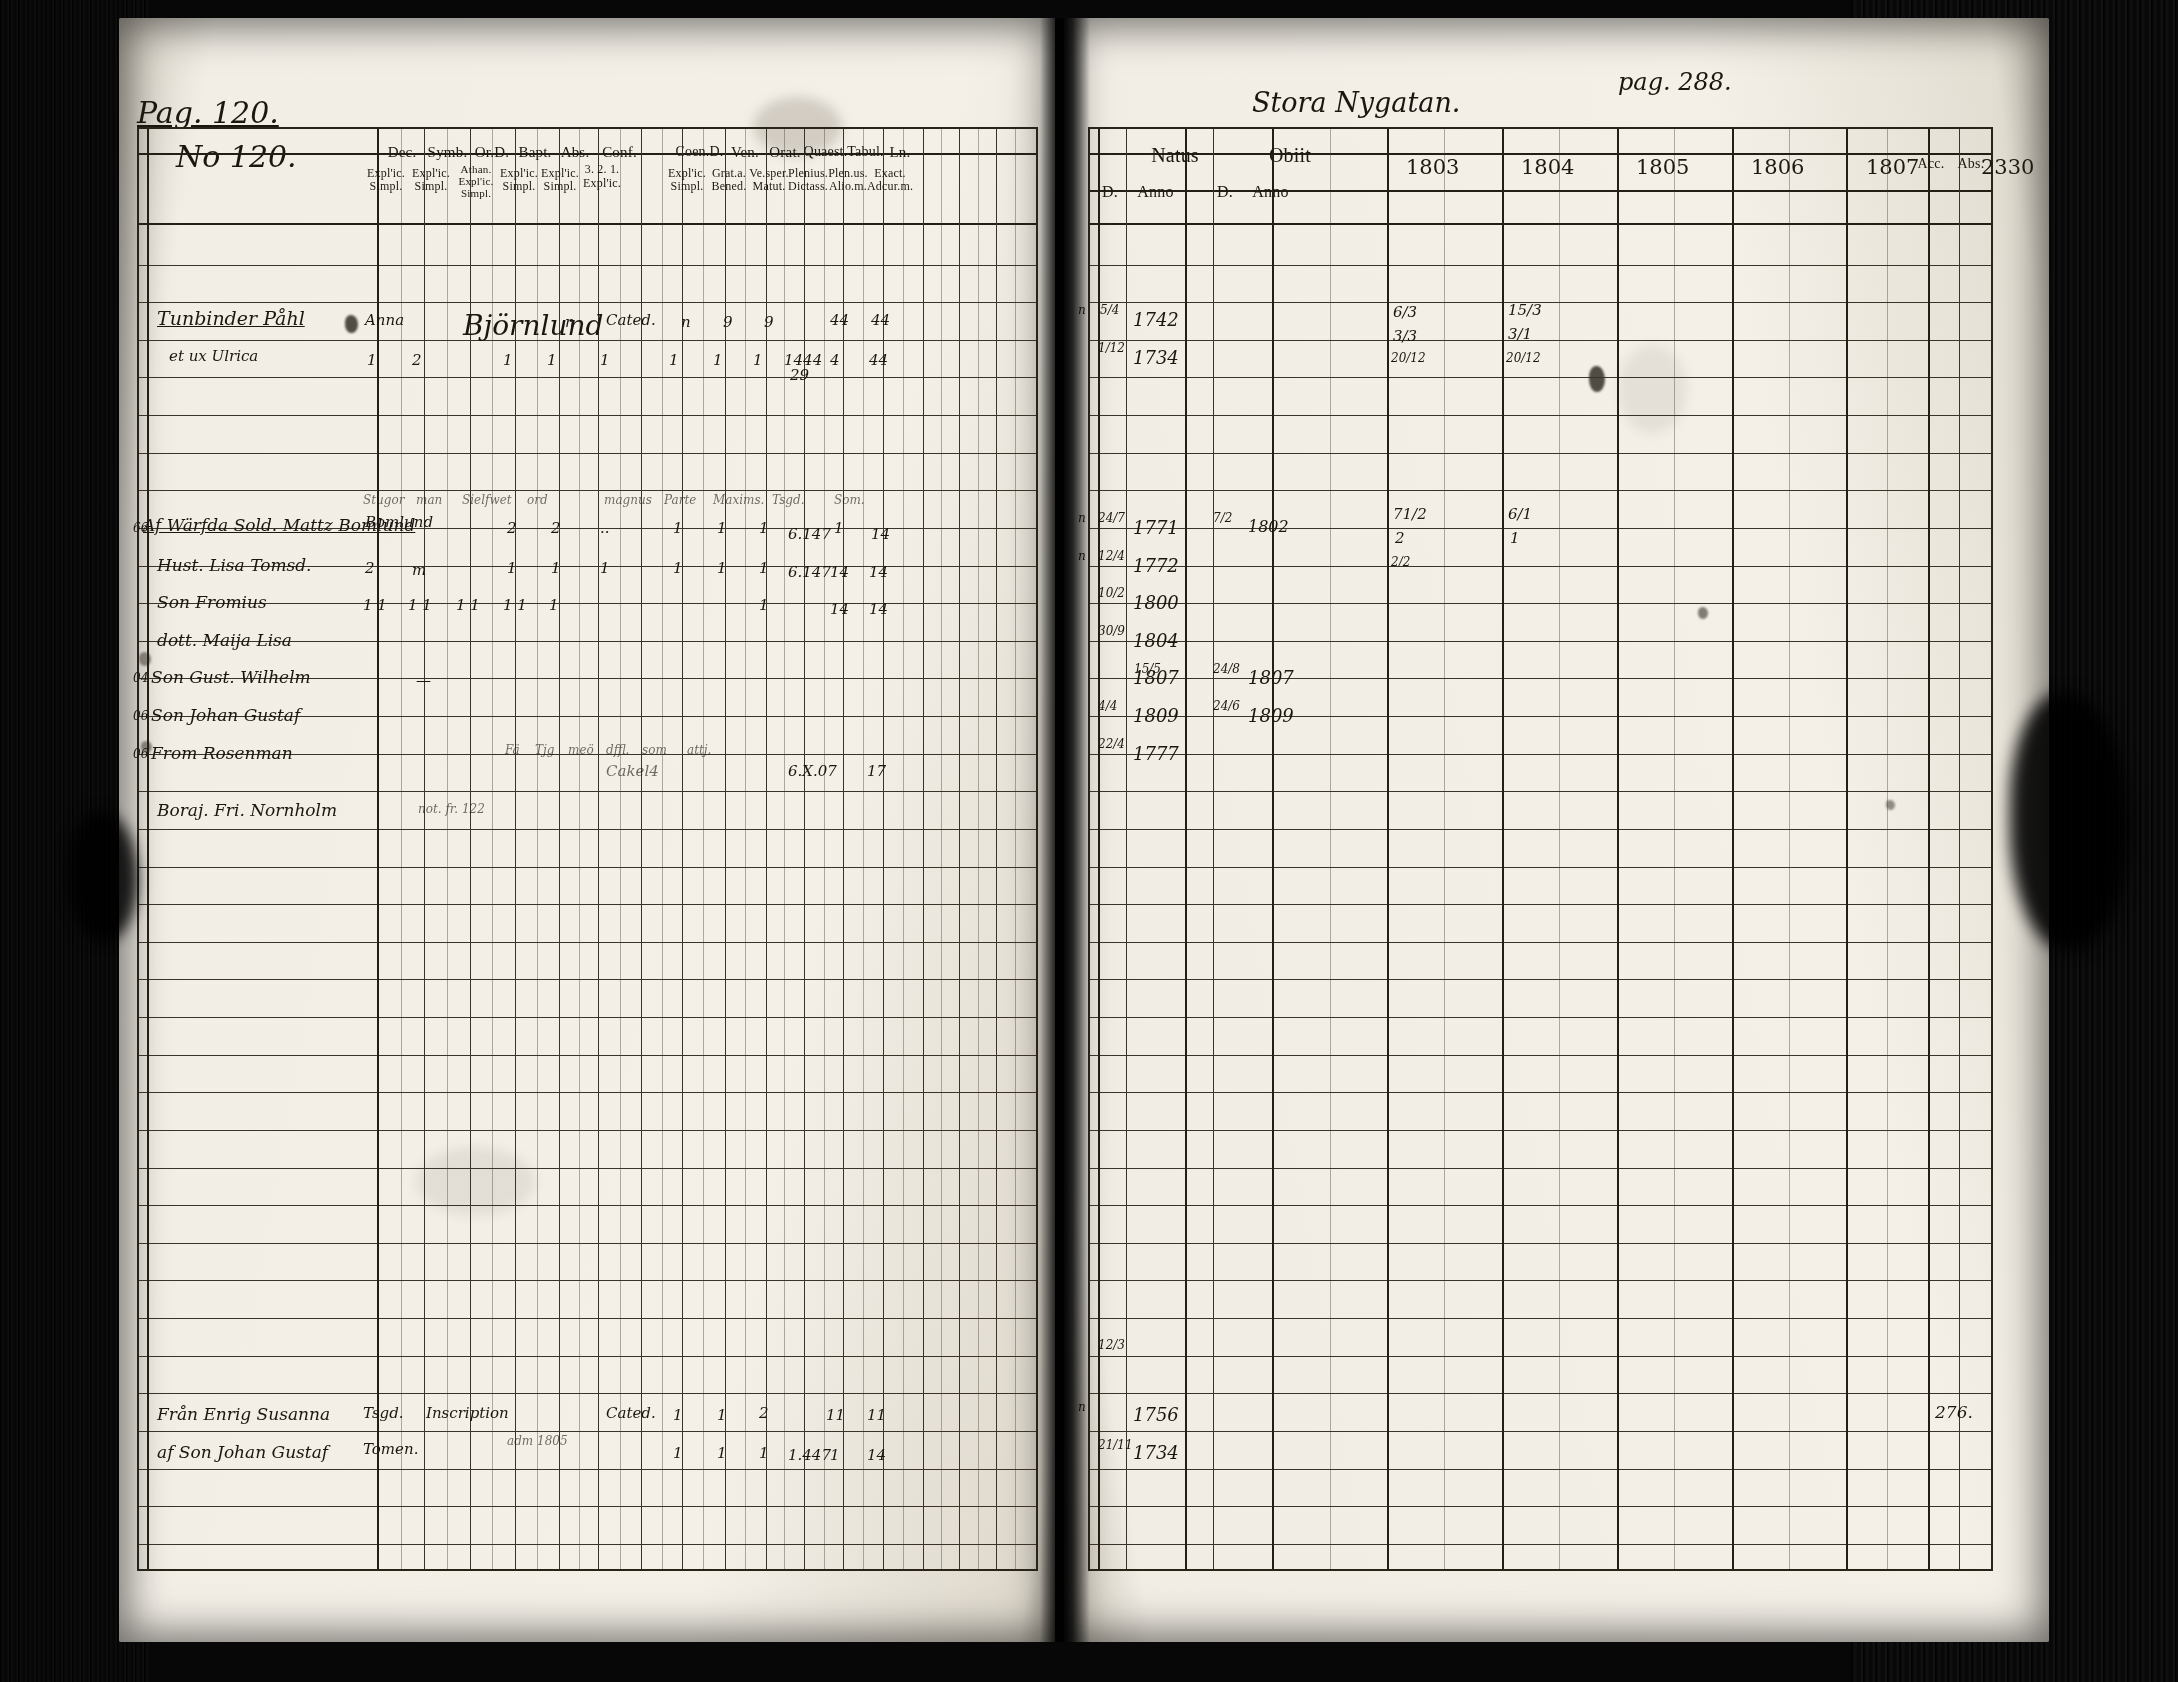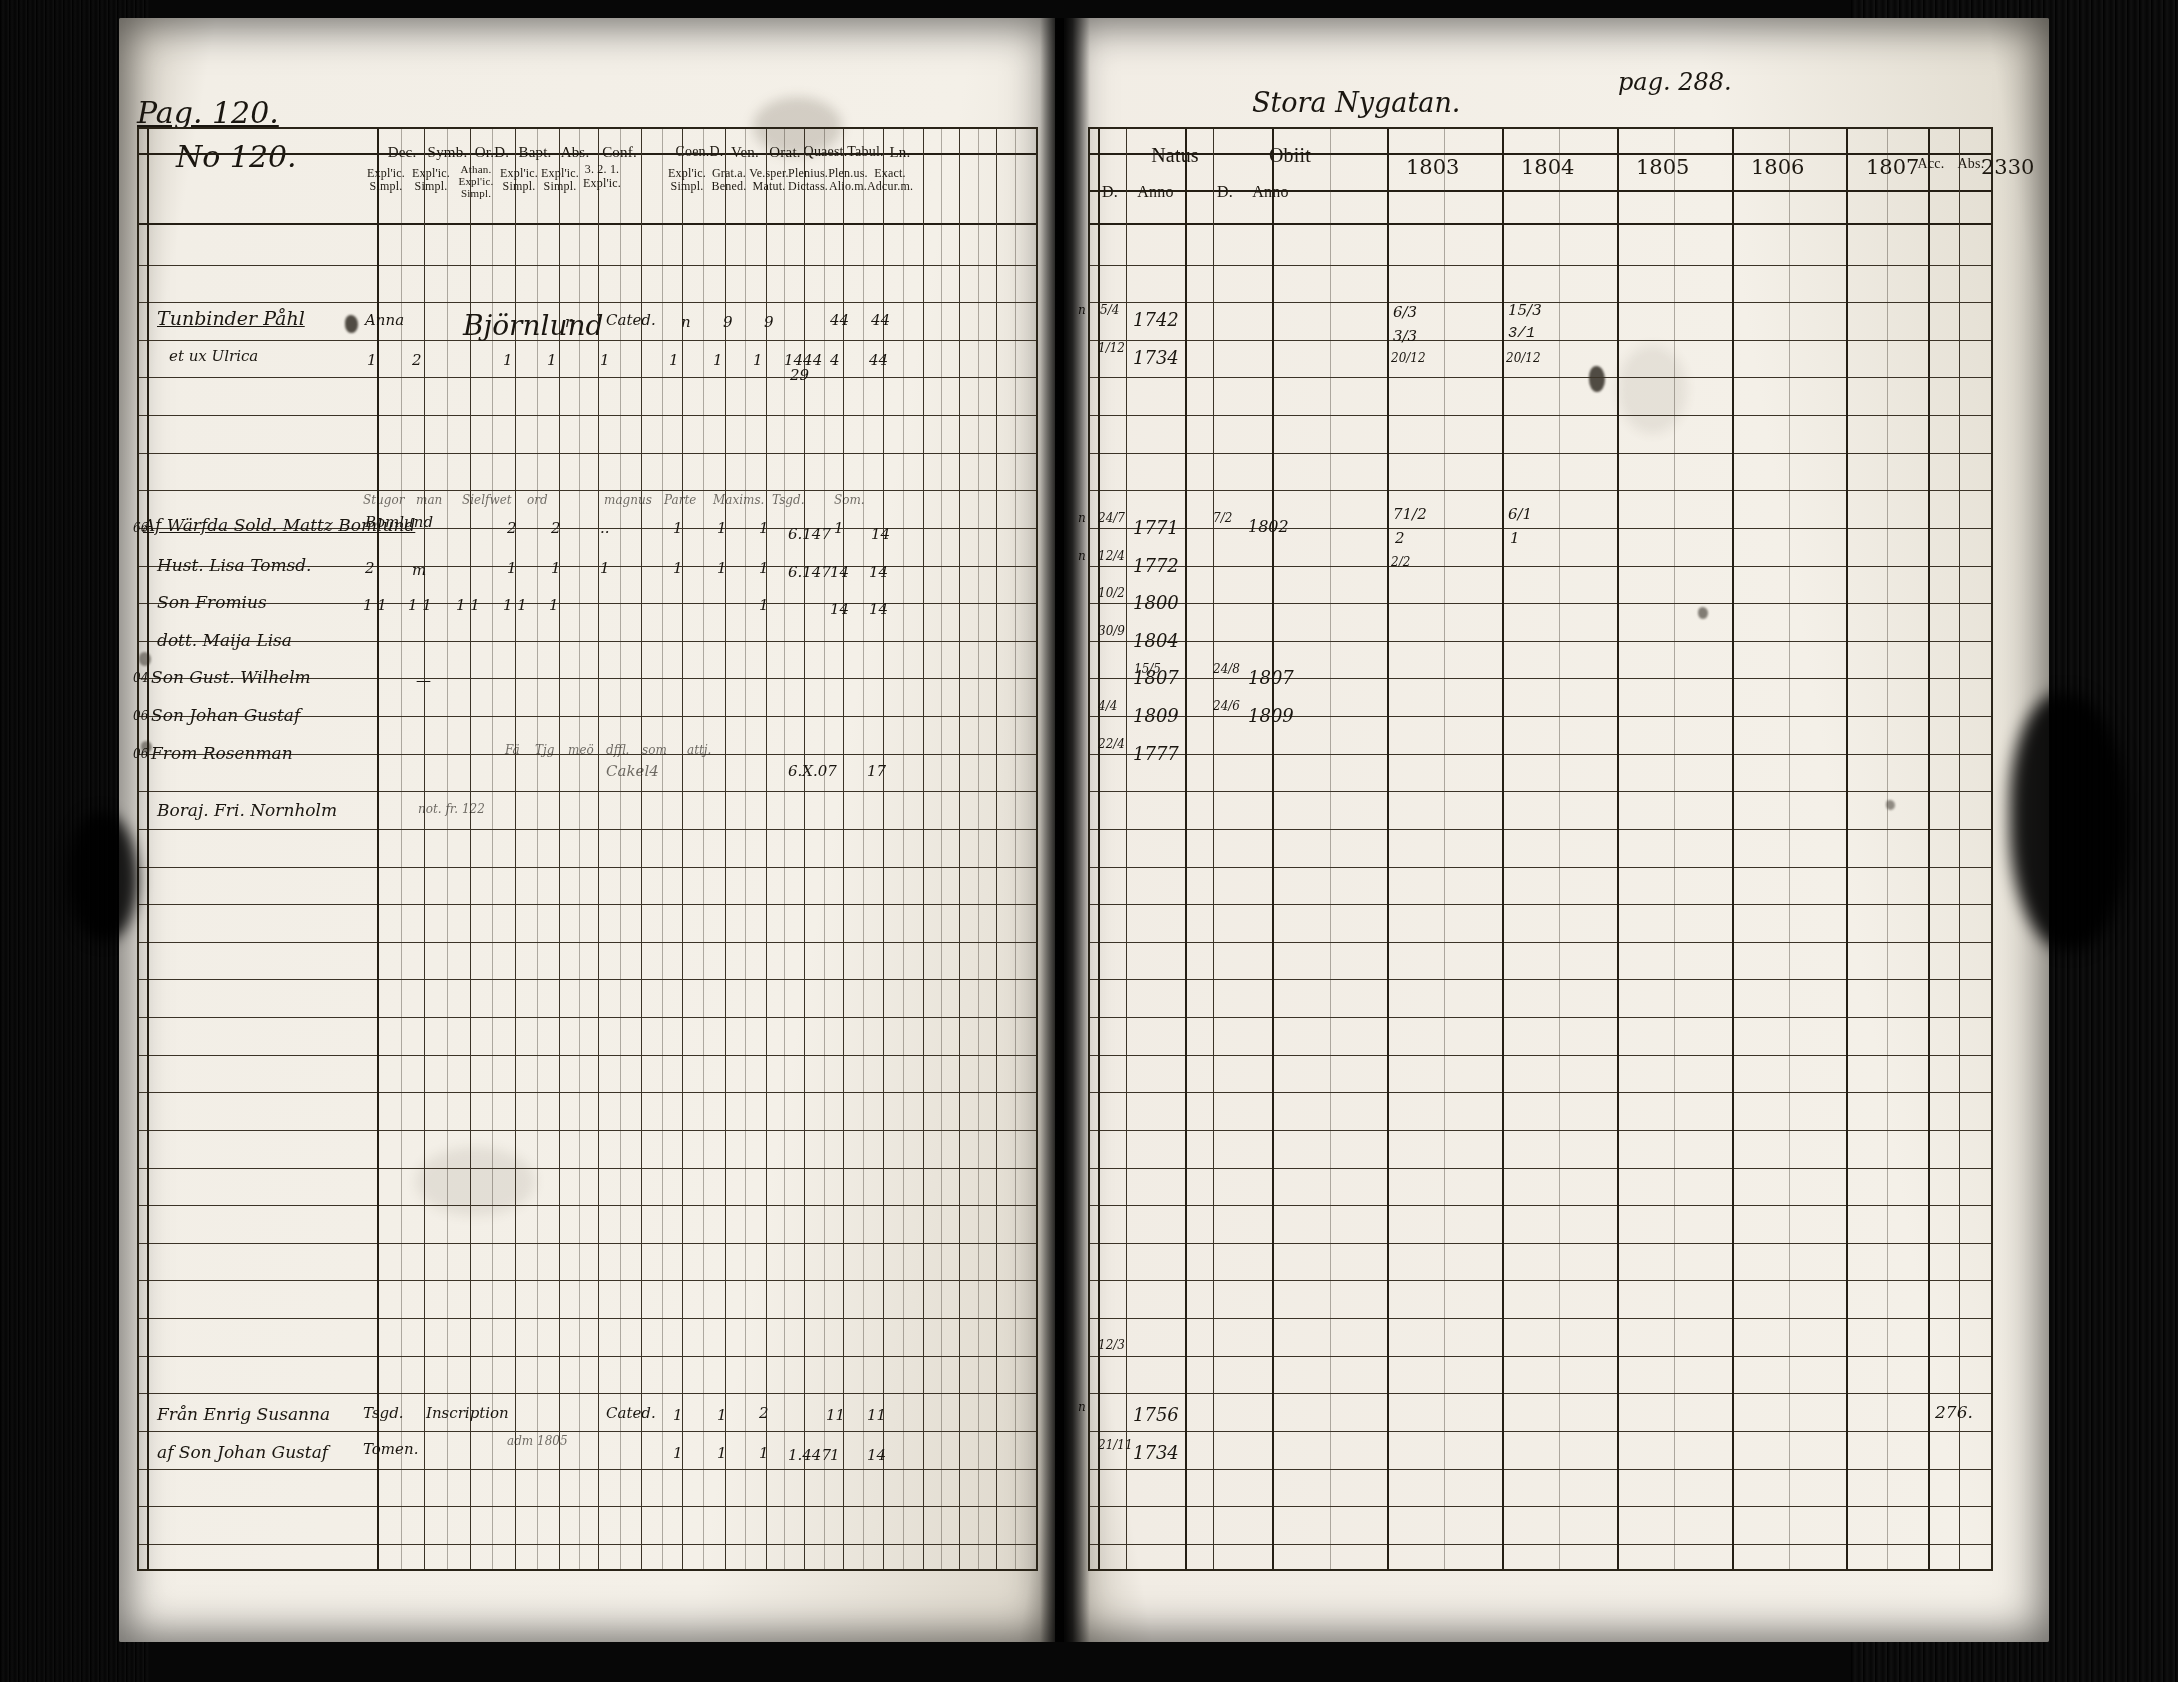--- a/index.html
+++ b/index.html
@@ -411,21 +411,21 @@
 
       <div class="hand xs" style="left:34px;top:1320px;">12/3</div>
       <div class="hand sm" style="left:69px;top:1386px;font-size:18px;">1756</div>
       <div class="hand xs" style="left:34px;top:1420px;">21/11</div>
       <div class="hand sm" style="left:69px;top:1424px;font-size:18px;">1734</div>
 
       <div class="hand sm" style="left:329px;top:285px;">6/3</div>
       <div class="hand sm" style="left:329px;top:309px;">3/3</div>
       <div class="hand xs" style="left:327px;top:333px;">20/12</div>
       <div class="hand sm" style="left:444px;top:283px;">15/3</div>
-      <div class="hand sm" style="left:444px;top:307px;font-family:Liberation Mono, monospace;">3/1</div>
+      <div class="hand sm" style="left:444px;top:307px;">3/1</div>
       <div class="hand xs" style="left:442px;top:333px;">20/12</div>
 
       <div class="hand sm" style="left:329px;top:487px;">71/2</div>
       <div class="hand sm" style="left:331px;top:511px;">2</div>
       <div class="hand xs" style="left:327px;top:537px;">2/2</div>
       <div class="hand sm" style="left:444px;top:487px;">6/1</div>
       <div class="hand sm" style="left:446px;top:511px;">1</div>
 
       <div class="hand sm" style="left:871px;top:1384px;font-size:17px;">276.</div>
 

